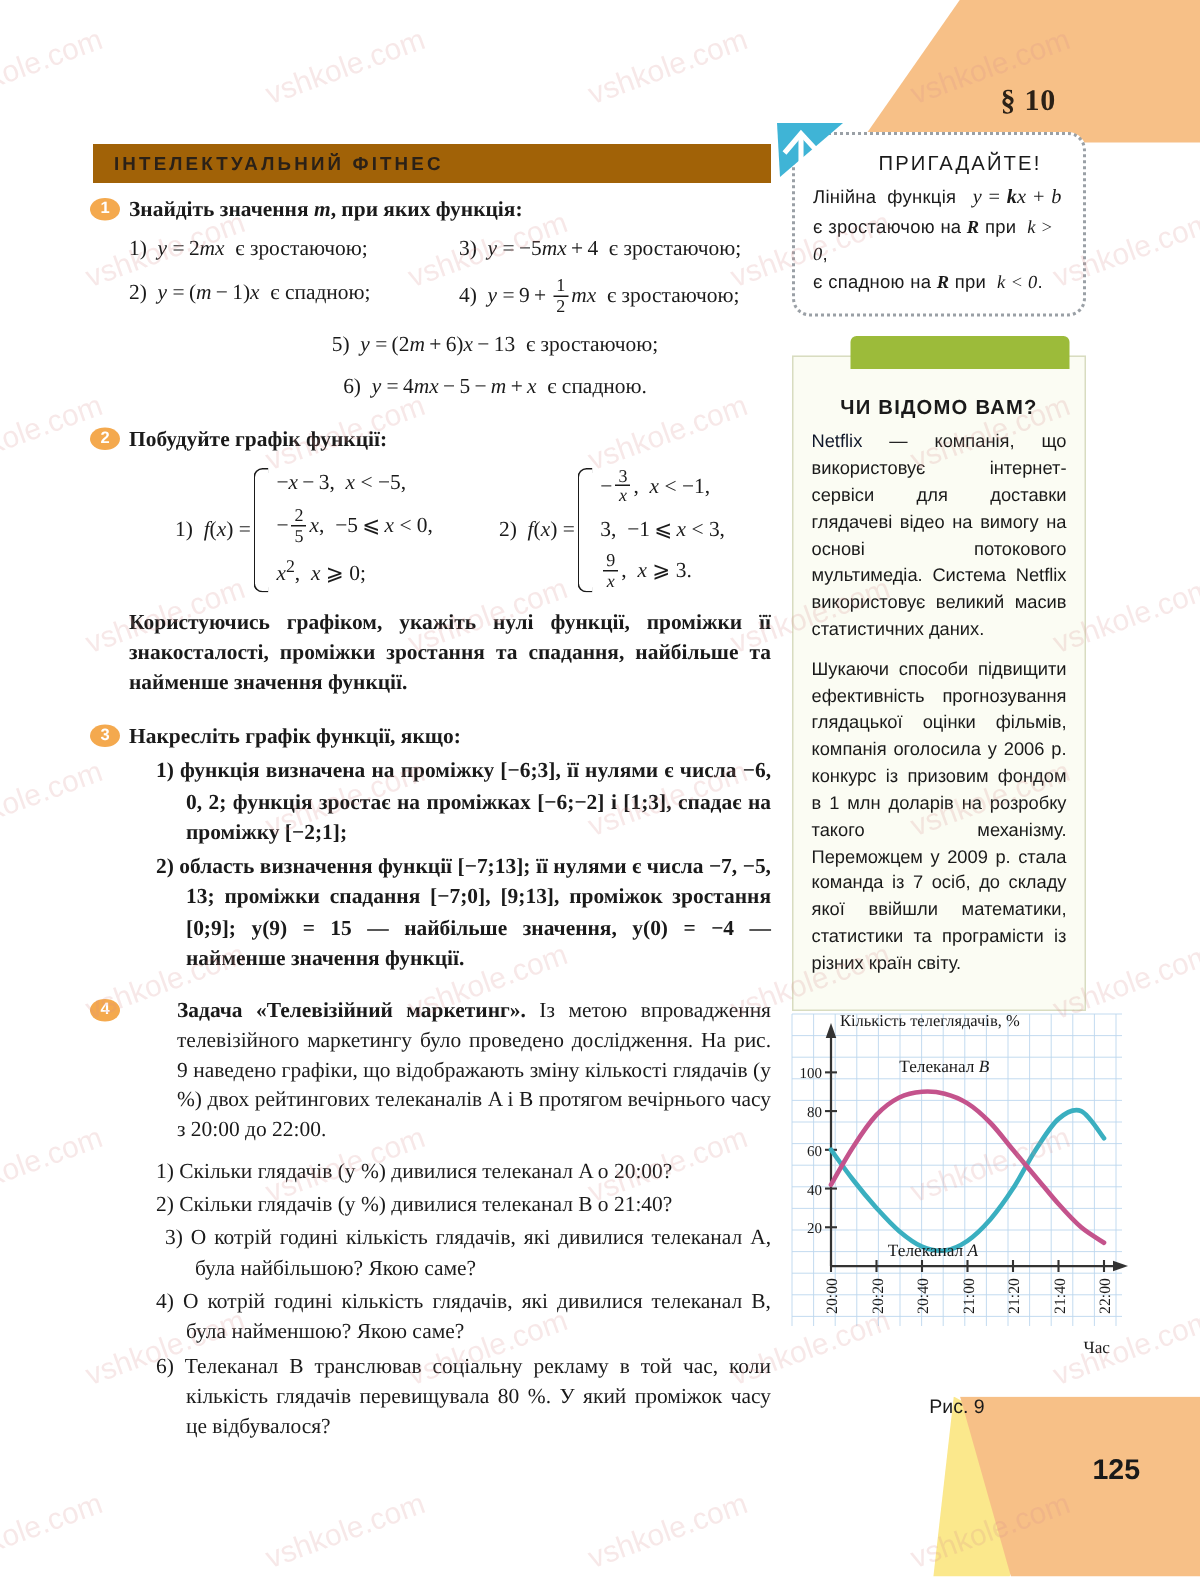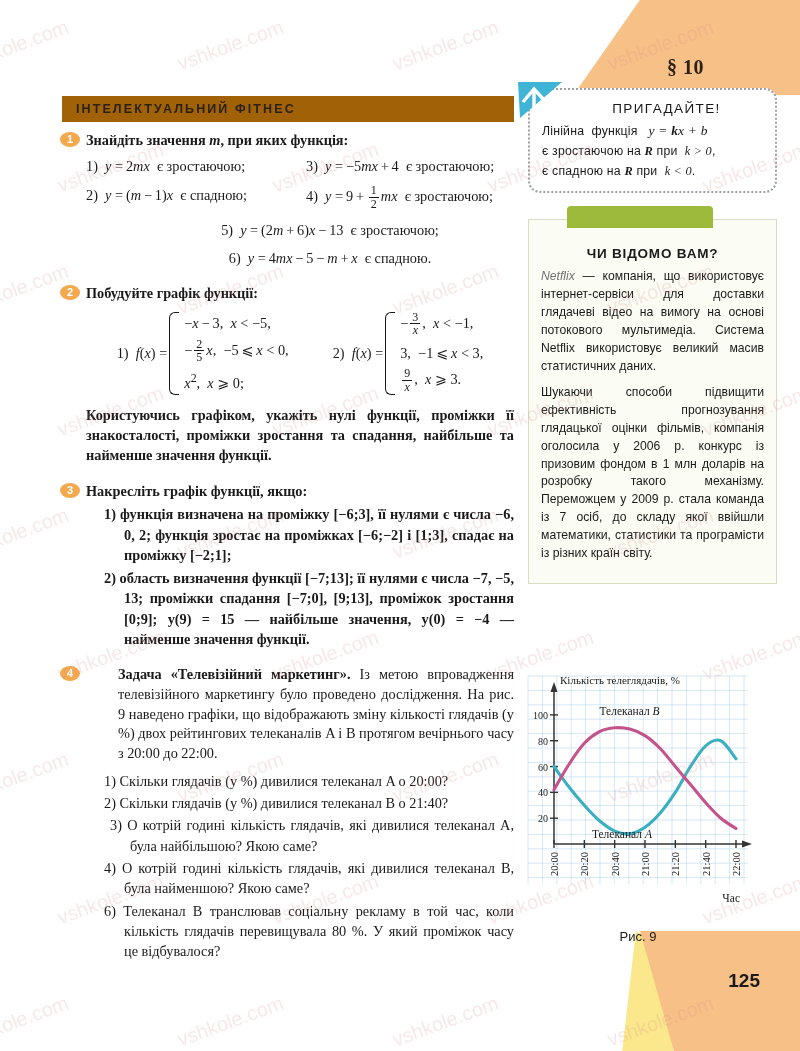--- a/index.html
+++ b/index.html
@@ -90,21 +90,21 @@
     width:9px;align-self:stretch;margin-right:5px;
     border-left:1.3px solid #1a1a1a;border-top:1.3px solid #1a1a1a;
     border-bottom:1.3px solid #1a1a1a;border-radius:6px 0 0 6px;
   }
   .cases{display:flex;flex-direction:column;gap:5px;}
   .cases div{white-space:nowrap;line-height:1.45;}
 
   .para{font-size:14.3px;line-height:1.42;margin-top:7px;text-align:justify;}
 
   
-  .side{position:absolute;left:528px;top:88px;width:249px;z-index:5;border-radius:13px;}
+  .side{position:absolute;left:528px;top:88px;width:196px;z-index:5;border-radius:13px;}
 
   .remind{
     position:relative;border:2px dotted #9aa0a6;border-radius:12px;
     padding:11px 10px 9px 12px;background:#fff;
   }
   .remind .arrow{
     position:absolute;left:-12px;top:-10px;width:48px;height:40px;
   }
   .remind h4{
     margin:0 0 5px 0;text-align:center;
@@ -127,21 +127,21 @@
   }
   .didyou h4{
     margin:0 0 7px 0;text-align:center;
     font-family:"Liberation Sans", sans-serif;
     font-size:13.5px;font-weight:bold;letter-spacing:.8px;color:#1a1a1a;
   }
   .didyou p{
     margin:0 0 9px 0;font-family:"Liberation Sans", sans-serif;
     font-size:12.2px;line-height:1.46;text-align:justify;color:#1a1a1a;
   }
-  .netflix{color:#737373;font-style:italic;}
+  .netflix{color:#0f172a;}
 
   
   .figure{position:absolute;left:524px;top:672px;width:228px;z-index:5;}
   .figcap{
     text-align:center;margin-top:5px;
     font-family:"Liberation Sans", sans-serif;font-size:13px;color:#1a1a1a;
   }
 </style>
 </head>
 <body>

